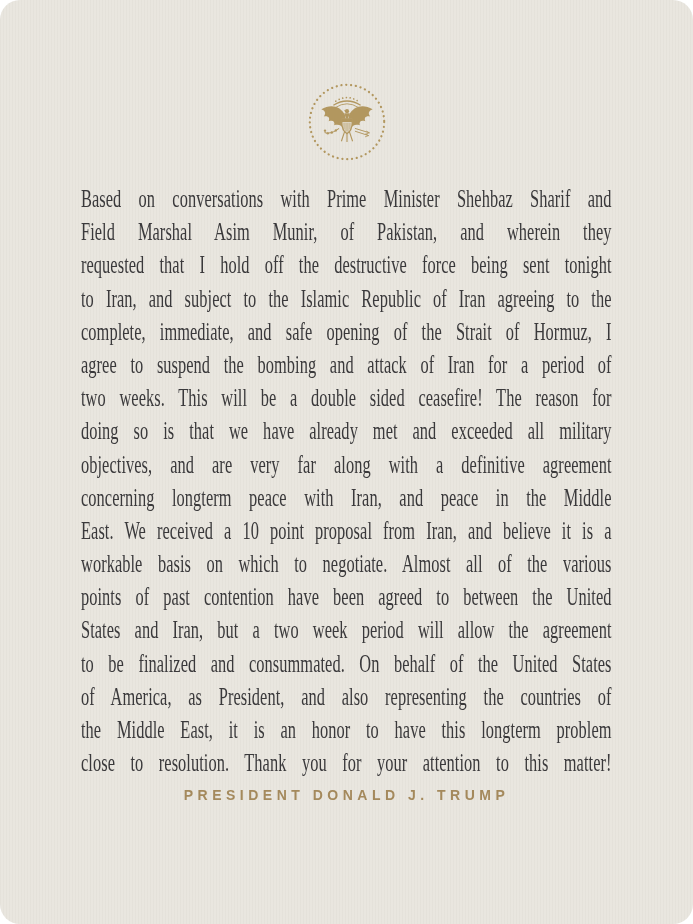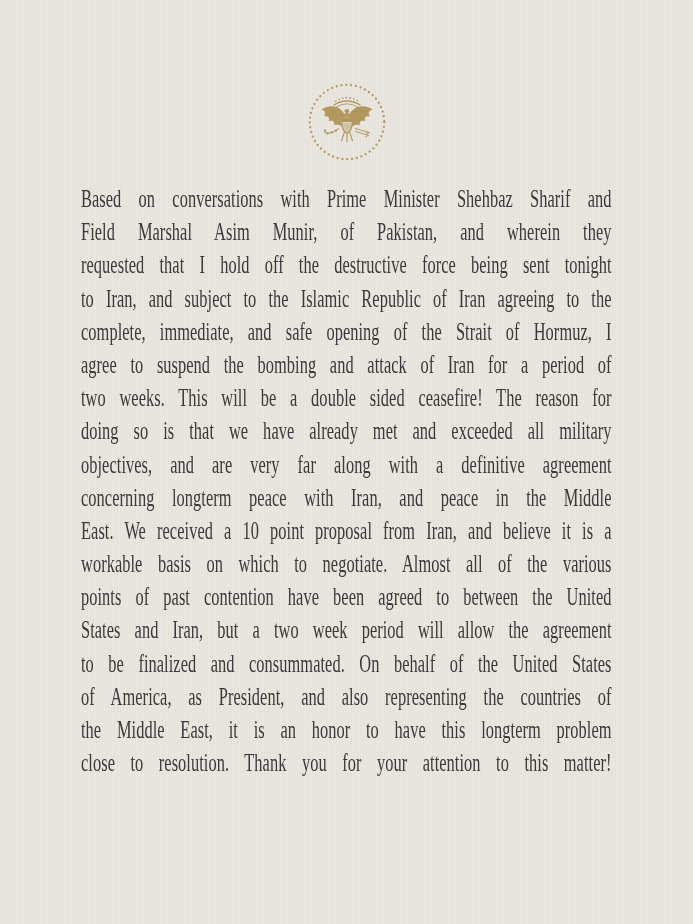--- a/index.html
+++ b/index.html
@@ -4,20 +4,21 @@
 <style>
   html, body { margin: 0; padding: 0; }
   .page {
     position: relative;
     width: 693px;
     height: 924px;
     background-color: #e9e6df;
     background-image: repeating-linear-gradient(90deg, rgba(120,115,100,0.04) 0 1px, rgba(0,0,0,0) 1px 3px);
     font-family: "Liberation Serif", serif;
     overflow: hidden;
+    border-radius: 20px;
   }
   .seal {
     position: absolute;
     left: 50%;
     top: 82px;
     transform: translateX(-50%);
     width: 80px;
     height: 80px;
   }
   .seal svg { display: block; width: 100%; height: 100%; }
@@ -107,14 +108,15 @@
       <div class="statement-line">East. We received a 10 point proposal from Iran, and believe it is a</div>
       <div class="statement-line">workable basis on which to negotiate. Almost all of the various</div>
       <div class="statement-line">points of past contention have been agreed to between the United</div>
       <div class="statement-line">States and Iran, but a two week period will allow the agreement</div>
       <div class="statement-line">to be finalized and consummated. On behalf of the United States</div>
       <div class="statement-line">of America, as President, and also representing the countries of</div>
       <div class="statement-line">the Middle East, it is an honor to have this longterm problem</div>
       <div class="statement-line">close to resolution. Thank you for your attention to this matter!</div>
     </div>
 
+  <div class="signature">PRESIDENT DONALD J. TRUMP</div>
 
 </div>
 
 </body></html>

